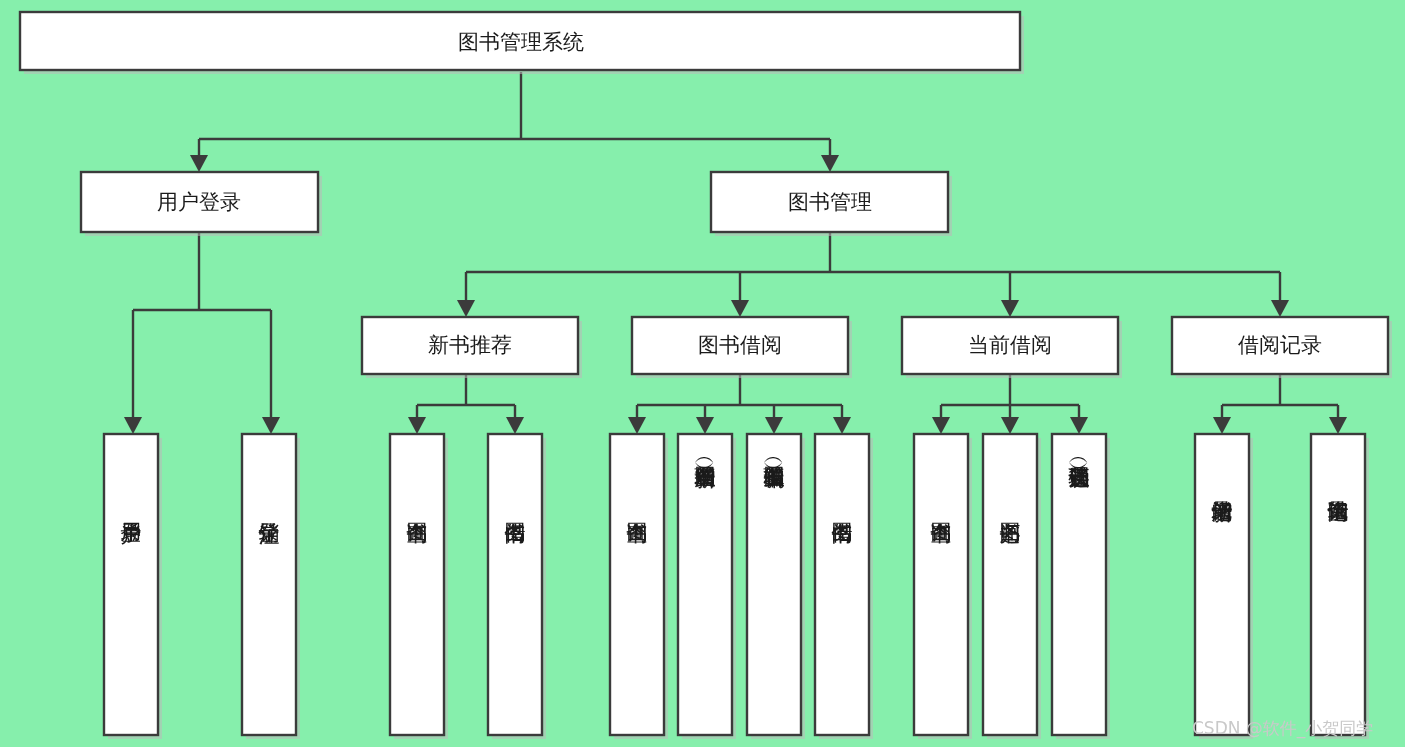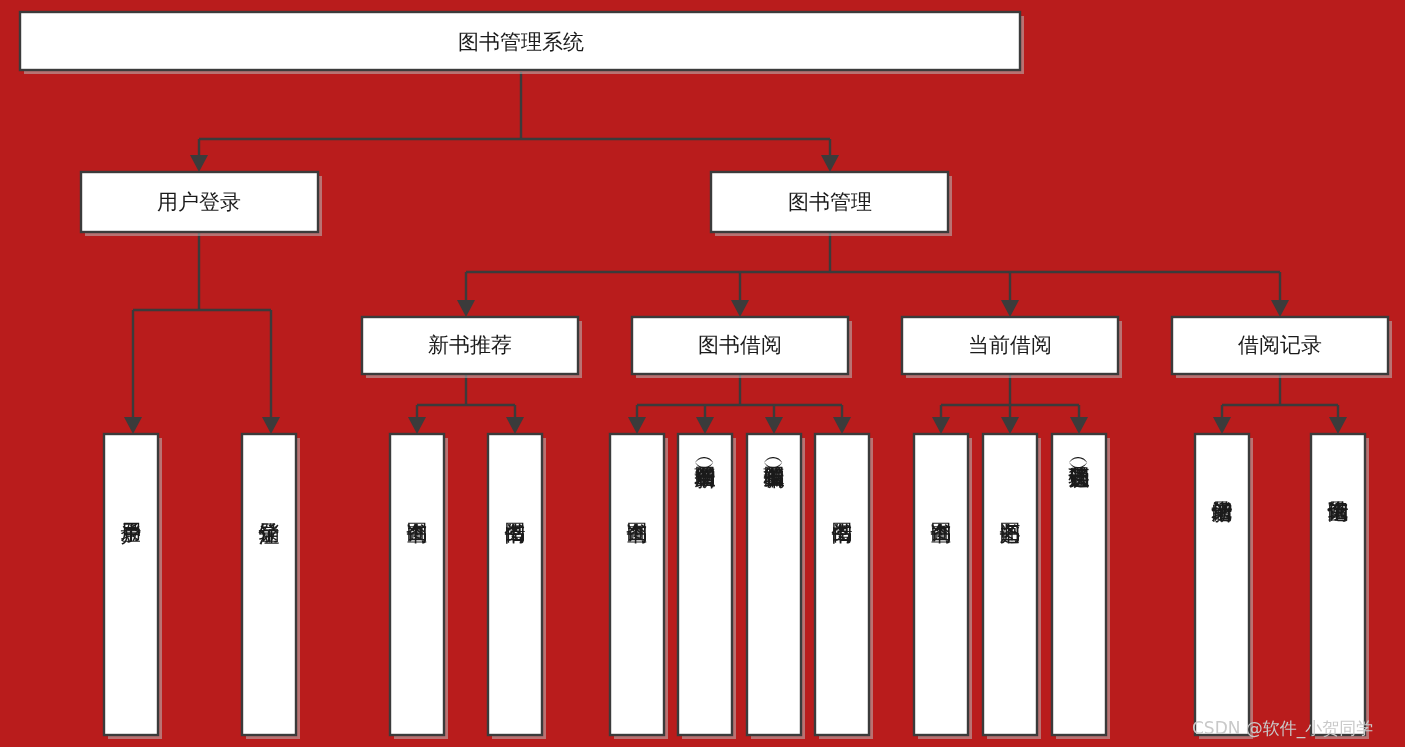--- a/index.html
+++ b/index.html
@@ -7,21 +7,21 @@
     padding: 0;
     background: #ffffff;
   }
   body {
     font-family: "DejaVu Sans", "Liberation Sans", sans-serif;
   }
   #diagram-root {
     position: relative;
     width: 1405px;
     height: 747px;
-    background: #b91c1c;
+    background: #86efac;
     overflow: hidden;
   }
   svg.canvas {
     position: absolute;
     left: 0;
     top: 0;
     width: 1405px;
     height: 747px;
     display: block;
   }

